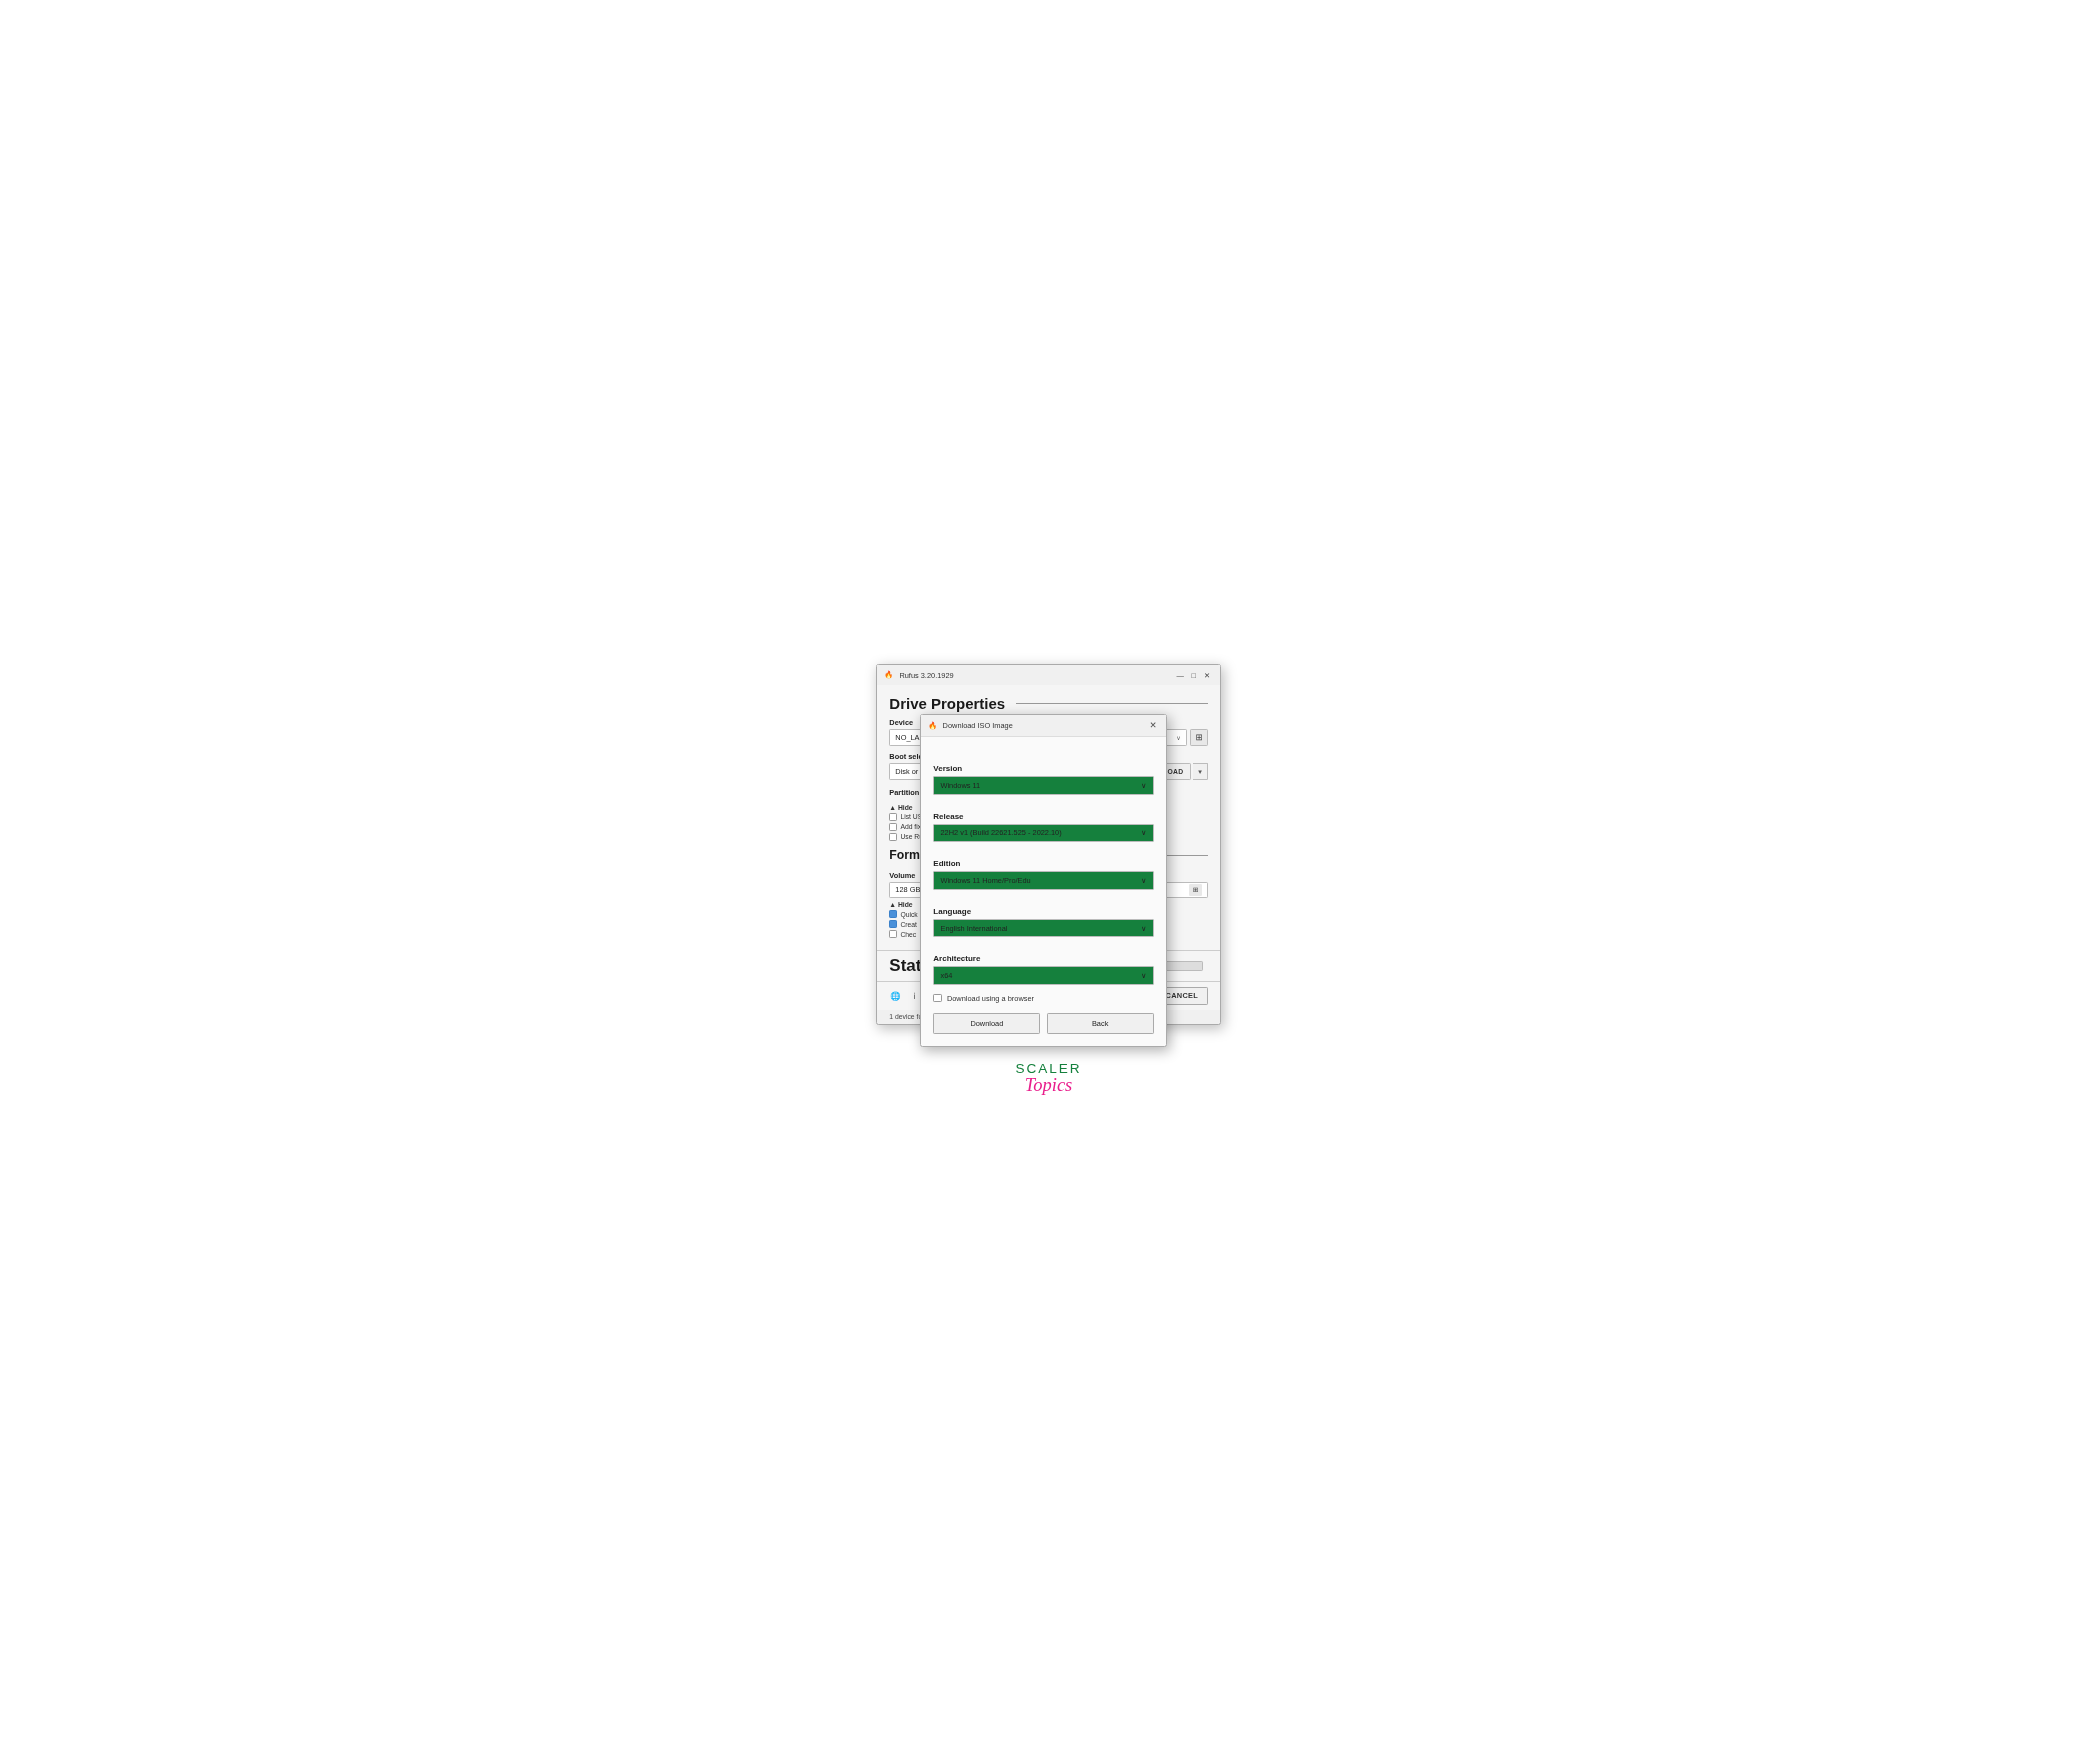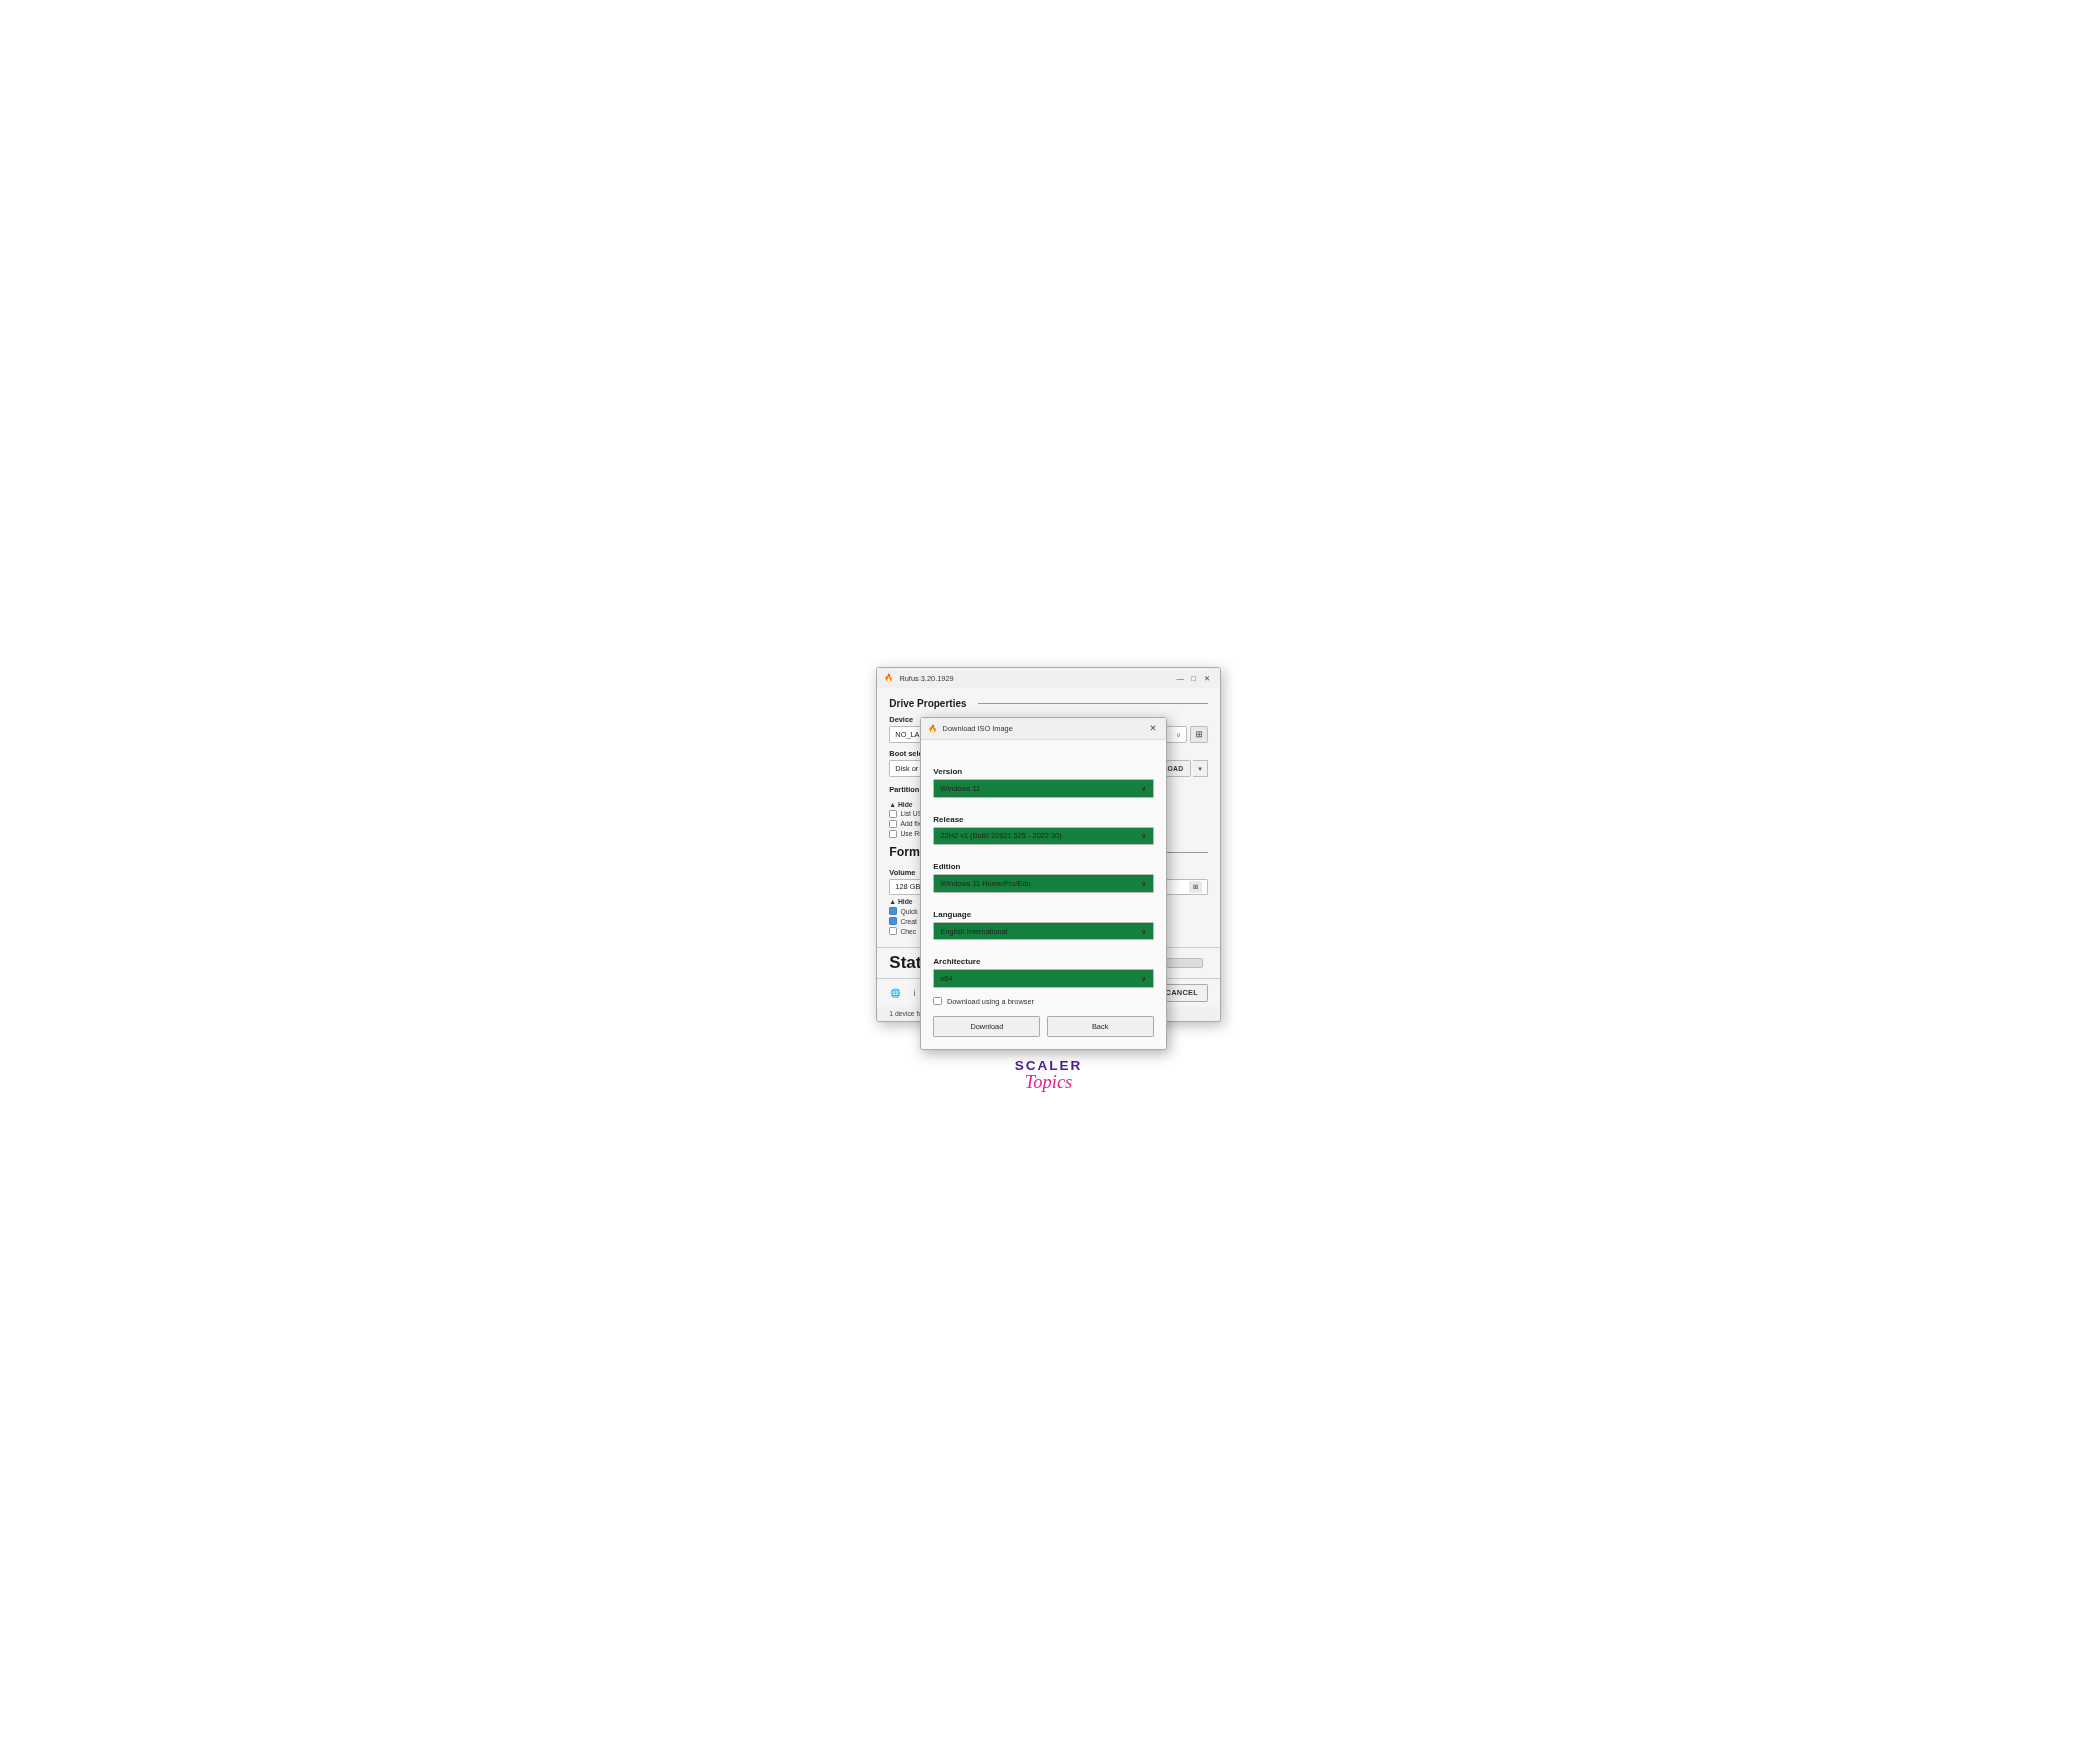--- a/index.html
+++ b/index.html
@@ -75,21 +75,21 @@
       justify-content: center;
       border-radius: 1.2px;
     }
 
     .window-content {
       padding: 10px 12.3px 12.3px 12.3px;
       background: #f5f5f5;
     }
 
     .section-title {
-      font-size: 10px;
+      font-size: 15px;
       font-weight: 700;
       color: #1a1a1a;
       margin-bottom: 2.5px;
       display: flex;
       align-items: center;
       gap: 6.2px;
     }
 
     .section-title::after {
       content: '';
@@ -467,22 +467,22 @@
     
     .scaler-logo {
       display: flex;
       flex-direction: column;
       align-items: center;
       line-height: 1;
     }
 
     .scaler-top {
       font-size: 13.6px;
-      font-weight: 700;
-      color: #4c1d95;
+      font-weight: 400;
+      color: #15803d;
       letter-spacing: 1.9px;
     }
 
     .scaler-bottom {
       font-size: 18.5px;
       font-weight: 400;
       color: #e91e8c;
       font-family: 'Georgia', serif;
       font-style: italic;
     }

